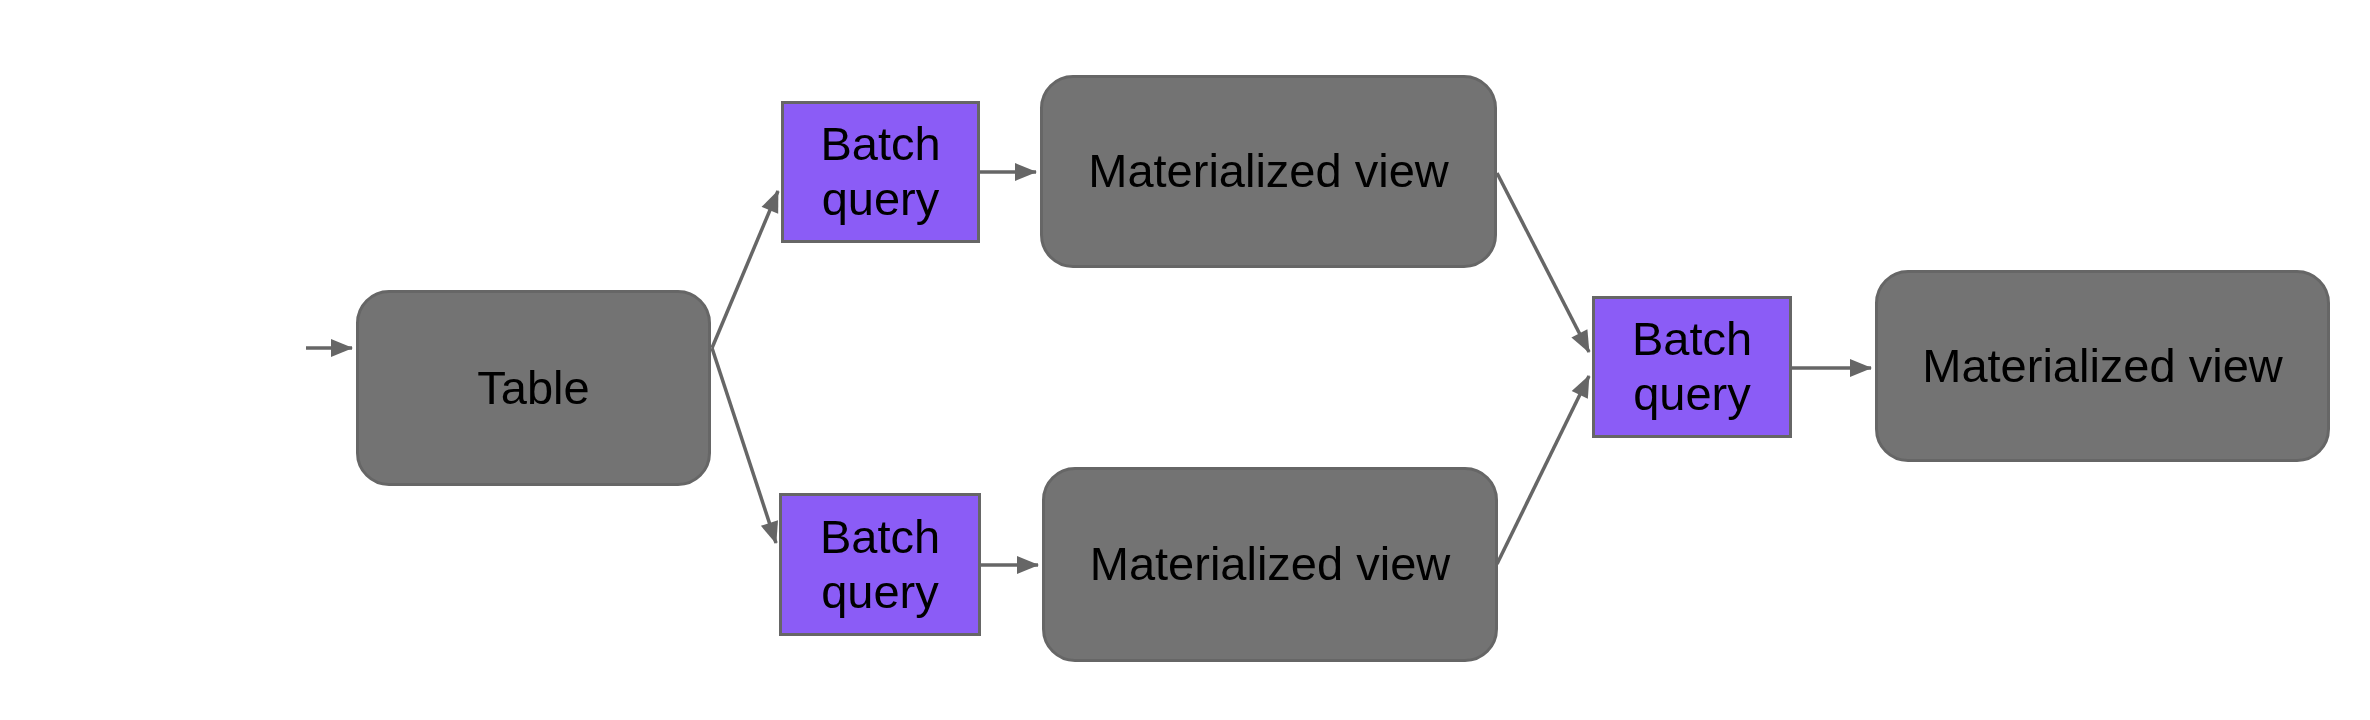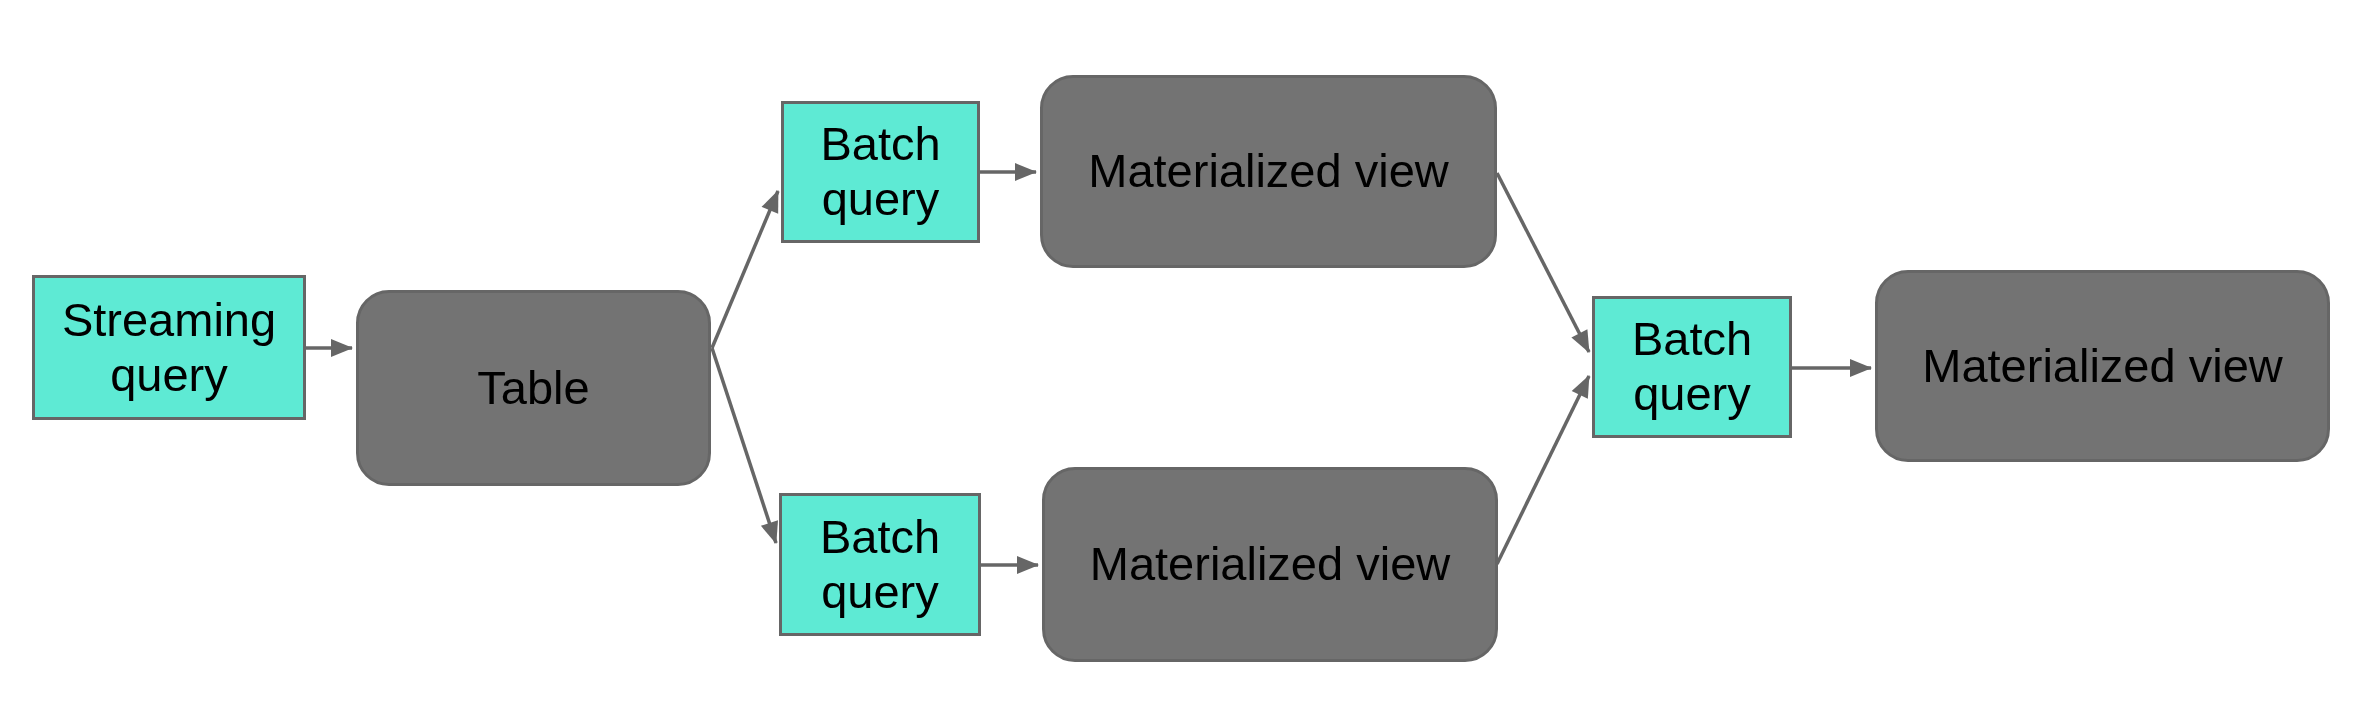--- a/index.html
+++ b/index.html
@@ -31,21 +31,21 @@
     text-align: center;
     font-size: 47px;
     line-height: 1.17;
     color: #000000;
     border: 3px solid #666666;
   }
   .node .label {
     padding: 0 8px;
   }
   .kind-query {
-    background: #5eead4;
+    background: #8b5cf6;
   }
   .kind-storage {
     background: #737373;
     border-radius: 33px;
   }
   
   #n-streaming   { left: 32px;   top: 275px; width: 274px; height: 145px; }
   #n-table       { left: 356px;  top: 250px; width: 355px; height: 196px; margin-top: 40px; }
   #n-bq-top      { left: 781px;  top: 101px; width: 199px; height: 142px; }
   #n-mv-top      { left: 1040px; top: 75px;  width: 457px; height: 193px; }
@@ -73,23 +73,20 @@
     <line class="edge-line" x1="306" y1="348" x2="352" y2="348" marker-end="url(#arrowhead)"></line>
     <line class="edge-line" x1="712" y1="348" x2="778" y2="191" marker-end="url(#arrowhead)"></line>
     <line class="edge-line" x1="712" y1="348" x2="776" y2="543" marker-end="url(#arrowhead)"></line>
     <line class="edge-line" x1="980" y1="172" x2="1036" y2="172" marker-end="url(#arrowhead)"></line>
     <line class="edge-line" x1="981" y1="565" x2="1038" y2="565" marker-end="url(#arrowhead)"></line>
     <line class="edge-line" x1="1497" y1="173" x2="1589" y2="352" marker-end="url(#arrowhead)"></line>
     <line class="edge-line" x1="1497" y1="564" x2="1589" y2="376" marker-end="url(#arrowhead)"></line>
     <line class="edge-line" x1="1792" y1="368" x2="1871" y2="368" marker-end="url(#arrowhead)"></line>
   </svg>
 
-  <div id="n-streaming" class="node kind-query">
-    <span class="label">Streaming query</span>
-  </div>
 
   <div id="n-table" class="node kind-storage">
     <span class="label">Table</span>
   </div>
 
   <div id="n-bq-top" class="node kind-query">
     <span class="label">Batch query</span>
   </div>
 
   <div id="n-mv-top" class="node kind-storage">

